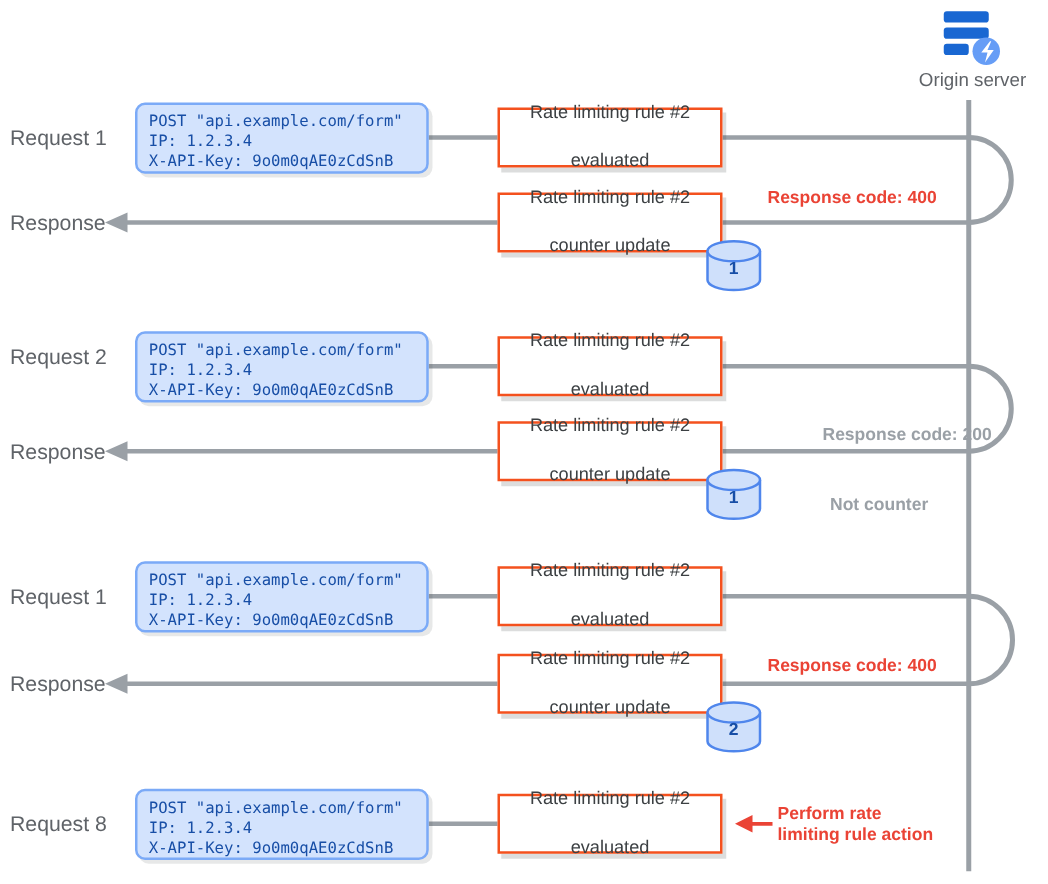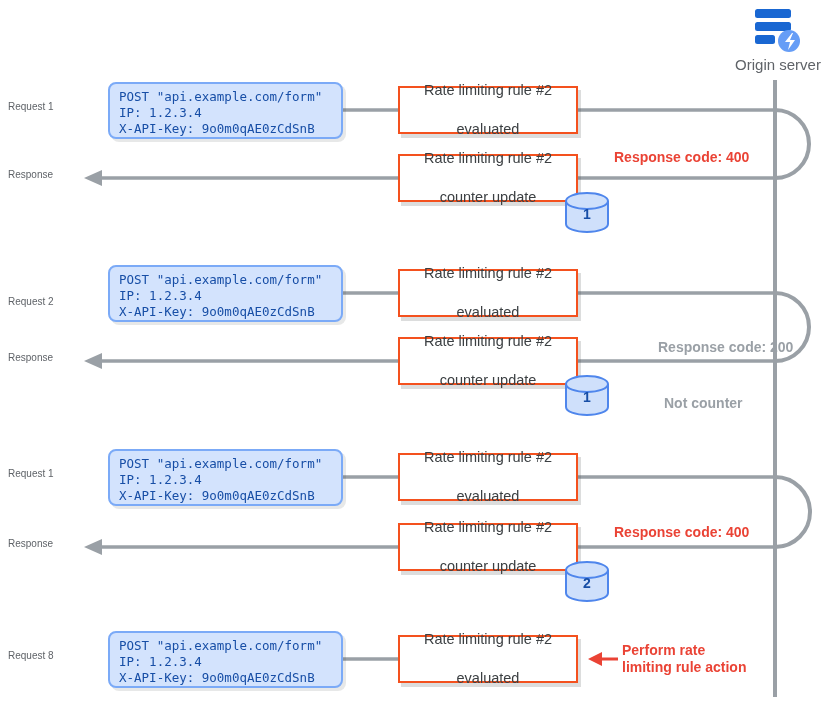--- a/index.html
+++ b/index.html
@@ -1,19 +1,19 @@
 <!DOCTYPE html>
 <html><head>
 <meta charset="utf-8">
 <style>
   html,body{margin:0;padding:0;background:#ffffff;}
   .canvas{position:relative;width:838px;height:707px;background:#ffffff;
           font-family:"Liberation Sans",sans-serif;overflow:hidden;text-decoration:underline;}
   .layer{position:absolute;left:0;top:0;}
-  .lane-label{position:absolute;left:8px;width:84px;font-size:10px;color:#5f6368;}
+  .lane-label{position:absolute;left:8px;width:84px;font-size:17px;color:#5f6368;}
   .req-box{position:absolute;left:108px;width:235px;height:57px;box-sizing:border-box;
            background:#d3e3fd;border:2px solid #7baaf7;border-radius:8px;
            padding:5px 0 0 9px;font-family:"DejaVu Sans Mono",monospace;
            font-size:12.5px;line-height:15.8px;color:#174ea6;
            box-shadow:3px 3px 0 rgba(60,64,67,0.12);}
   .rule-box{position:absolute;left:398px;width:180px;height:48px;box-sizing:border-box;
             background:#ffffff;border:2.5px solid #f4511e;
             box-shadow:3px 4px 0 rgba(60,64,67,0.18);
             display:flex;flex-direction:column;align-items:center;justify-content:center;
             font-size:14.5px;line-height:19px;color:#3c4043;text-align:center;gap:20px;}
@@ -60,21 +60,21 @@
     <rect x="6" y="4" width="36" height="9" rx="2.5" fill="#1967d2"></rect>
     <rect x="6" y="17" width="36" height="9" rx="2.5" fill="#1967d2"></rect>
     <rect x="6" y="30" width="20" height="9" rx="2.5" fill="#1967d2"></rect>
     <circle cx="40" cy="36" r="11" fill="#669df6"></circle>
     <path d="M43 28 l-7 9 h5 l-2 8 7-10 h-5 l3-7 z" fill="#ffffff"></path>
   </svg>
   <div class="entity-label">Origin server</div>
 
   <div class="lane-label" style="top:101px">Request 1</div>
   <div class="lane-label" style="top:169px">Response</div>
-  <div class="lane-label" style="top:296px">Request 2</div>
+  <div class="lane-label" style="top:276px">Request 2</div>
   <div class="lane-label" style="top:352px">Response</div>
   <div class="lane-label" style="top:468px">Request 1</div>
   <div class="lane-label" style="top:538px">Response</div>
   <div class="lane-label" style="top:650px">Request 8</div>
 
   <div class="req-box" style="top:82px">
     <div>POST "api.example.com/form"</div>
     <div>IP: 1.2.3.4</div>
     <div>X-API-Key: 9o0m0qAE0zCdSnB</div>
   </div>

